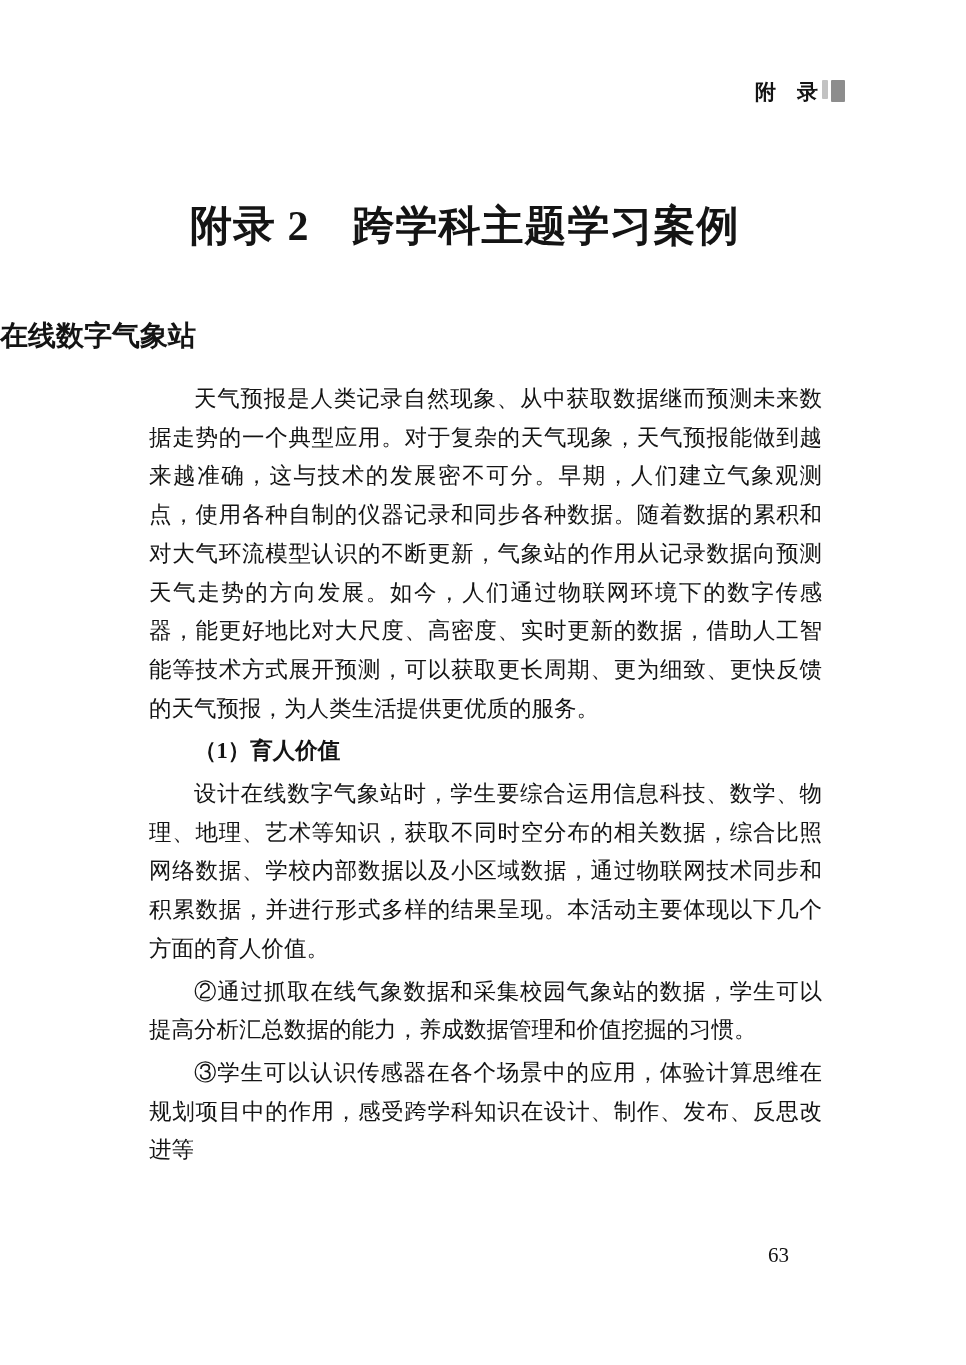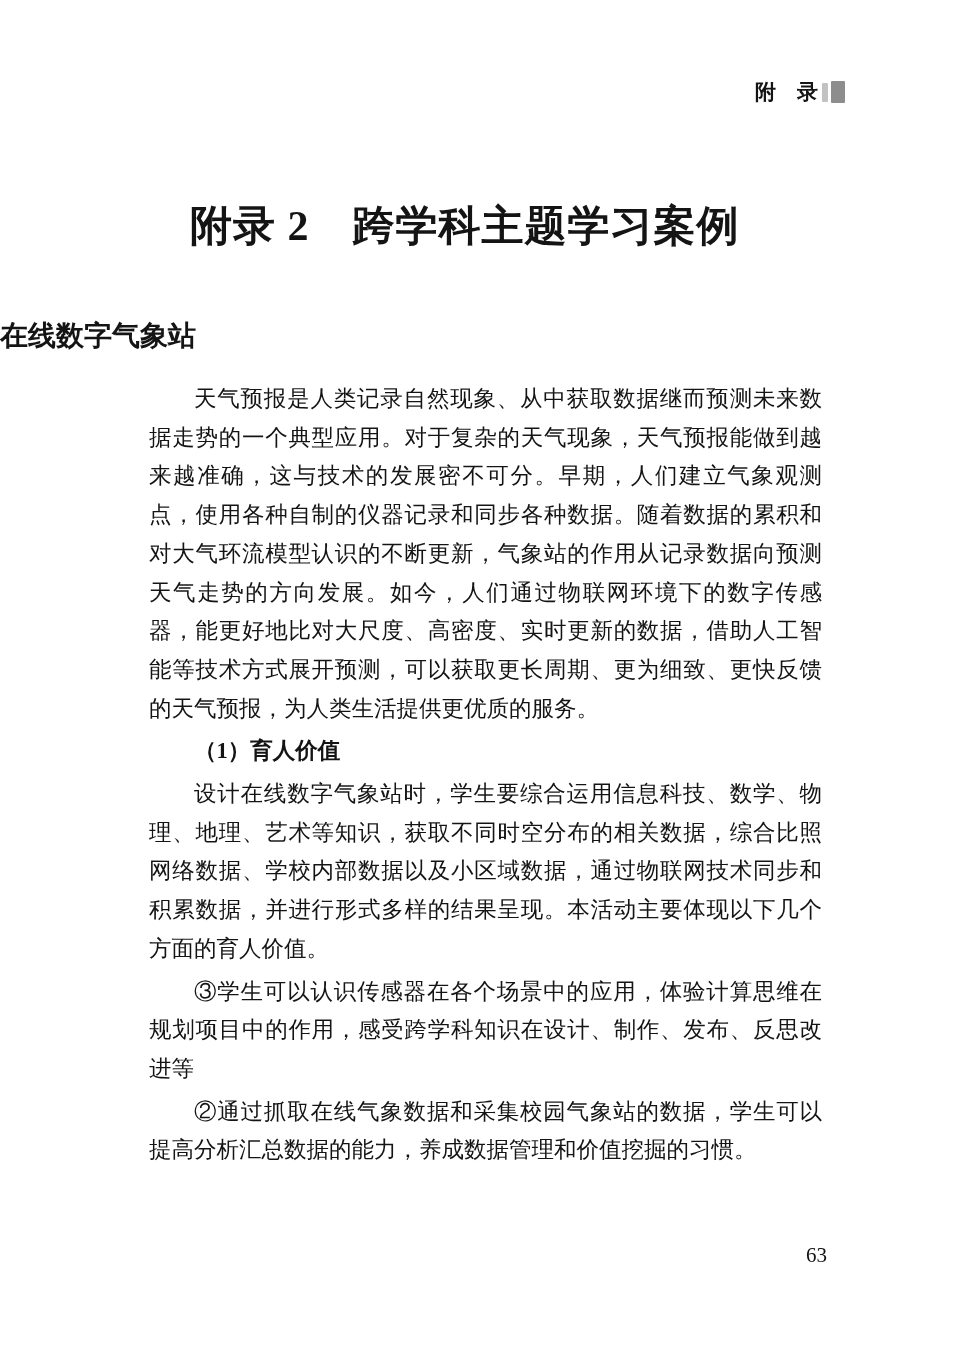--- a/index.html
+++ b/index.html
@@ -14,21 +14,21 @@
     background: #ffffff;
     font-family: "Liberation Serif", serif;
     color: #141414;
     overflow: hidden;
   }
   .running-header {
     position: absolute;
     top: 80px;
     right: 121px;
     display: flex;
-    align-items: center;
+    align-items: flex-start;
     height: 24px;
   }
   .running-header .label {
     font-weight: bold;
     font-size: 21px;
     line-height: 24px;
     white-space: pre;
   }
   .bar-light {
     width: 6px;
@@ -76,21 +76,21 @@
   .body-copy p {
     margin: 4px;
     padding: 0;
     text-indent: 2em;
   }
   .section-heading {
     font-weight: bold;
   }
   .page-number {
     position: absolute;
-    left: 806px;
+    left: 768px;
     top: 1243px;
     font-size: 21px;
   }
 </style>
 </head>
 <body>
 
 <div class="page">
 
   <div class="running-header">
@@ -100,19 +100,19 @@
   </div>
 
   <h1 class="chapter-title">附录 2　跨学科主题学习案例</h1>
 
   <h2 class="subtitle">在线数字气象站</h2>
 
   <div class="body-copy">
     <p>天气预报是人类记录自然现象、从中获取数据继而预测未来数据走势的一个典型应用。对于复杂的天气现象，天气预报能做到越来越准确，这与技术的发展密不可分。早期，人们建立气象观测点，使用各种自制的仪器记录和同步各种数据。随着数据的累积和对大气环流模型认识的不断更新，气象站的作用从记录数据向预测天气走势的方向发展。如今，人们通过物联网环境下的数字传感器，能更好地比对大尺度、高密度、实时更新的数据，借助人工智能等技术方式展开预测，可以获取更长周期、更为细致、更快反馈的天气预报，为人类生活提供更优质的服务。</p>
     <p class="section-heading">（1）育人价值</p>
     <p>设计在线数字气象站时，学生要综合运用信息科技、数学、物理、地理、艺术等知识，获取不同时空分布的相关数据，综合比照网络数据、学校内部数据以及小区域数据，通过物联网技术同步和积累数据，并进行形式多样的结果呈现。本活动主要体现以下几个方面的育人价值。</p>
+    <p>②通过抓取在线气象数据和采集校园气象站的数据，学生可以提高分析汇总数据的能力，养成数据管理和价值挖掘的习惯。</p>
     <p>③学生可以认识传感器在各个场景中的应用，体验计算思维在规划项目中的作用，感受跨学科知识在设计、制作、发布、反思改进等</p>
-    <p>②通过抓取在线气象数据和采集校园气象站的数据，学生可以提高分析汇总数据的能力，养成数据管理和价值挖掘的习惯。</p>
   </div>
 
   <div class="page-number">63</div>
 
 </div>
 
 </body></html>

